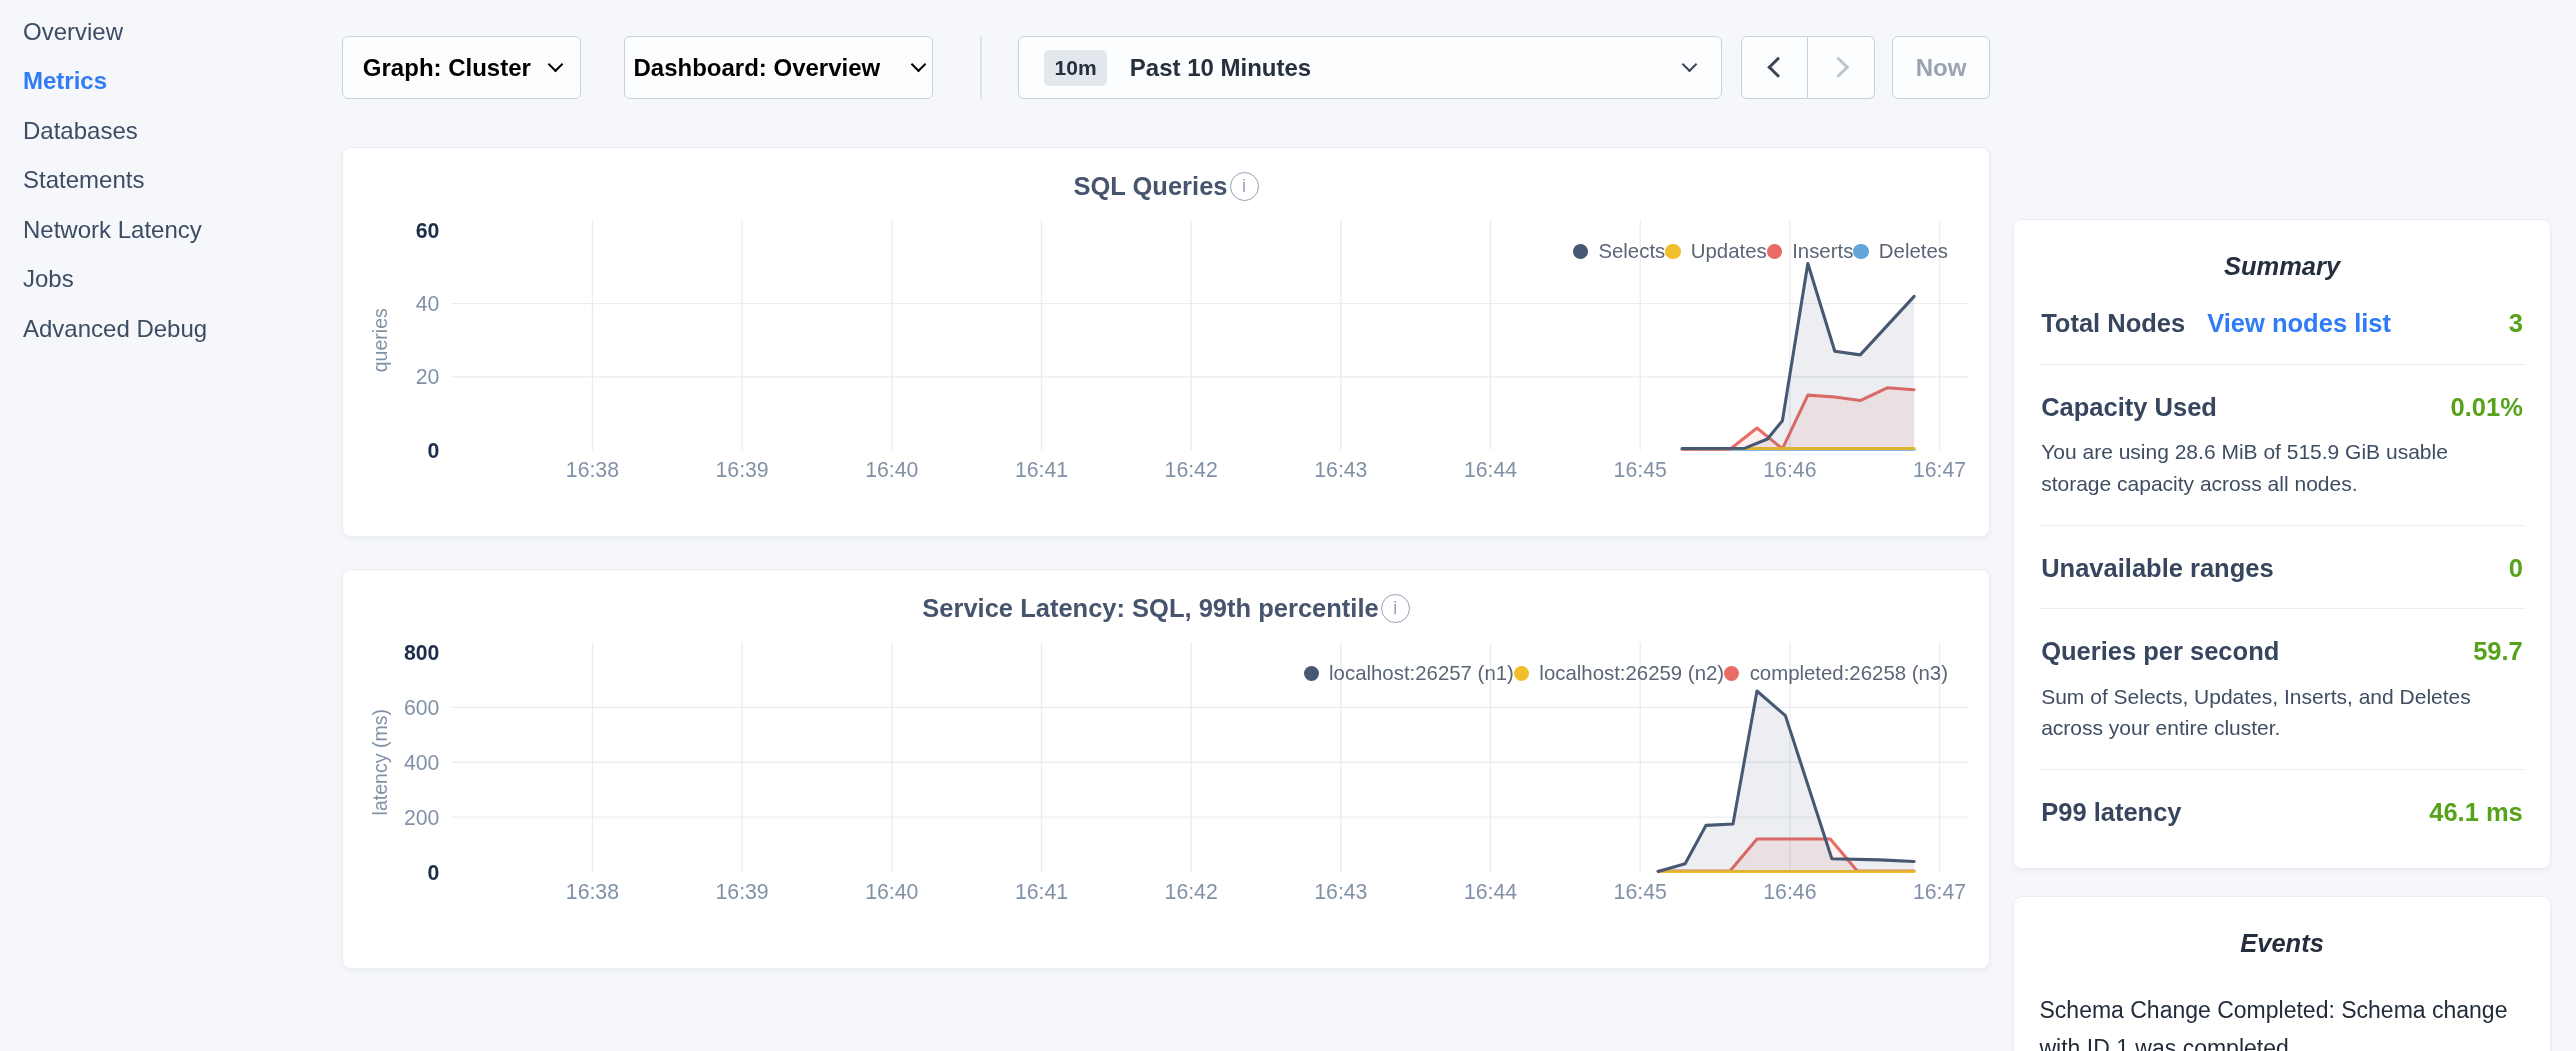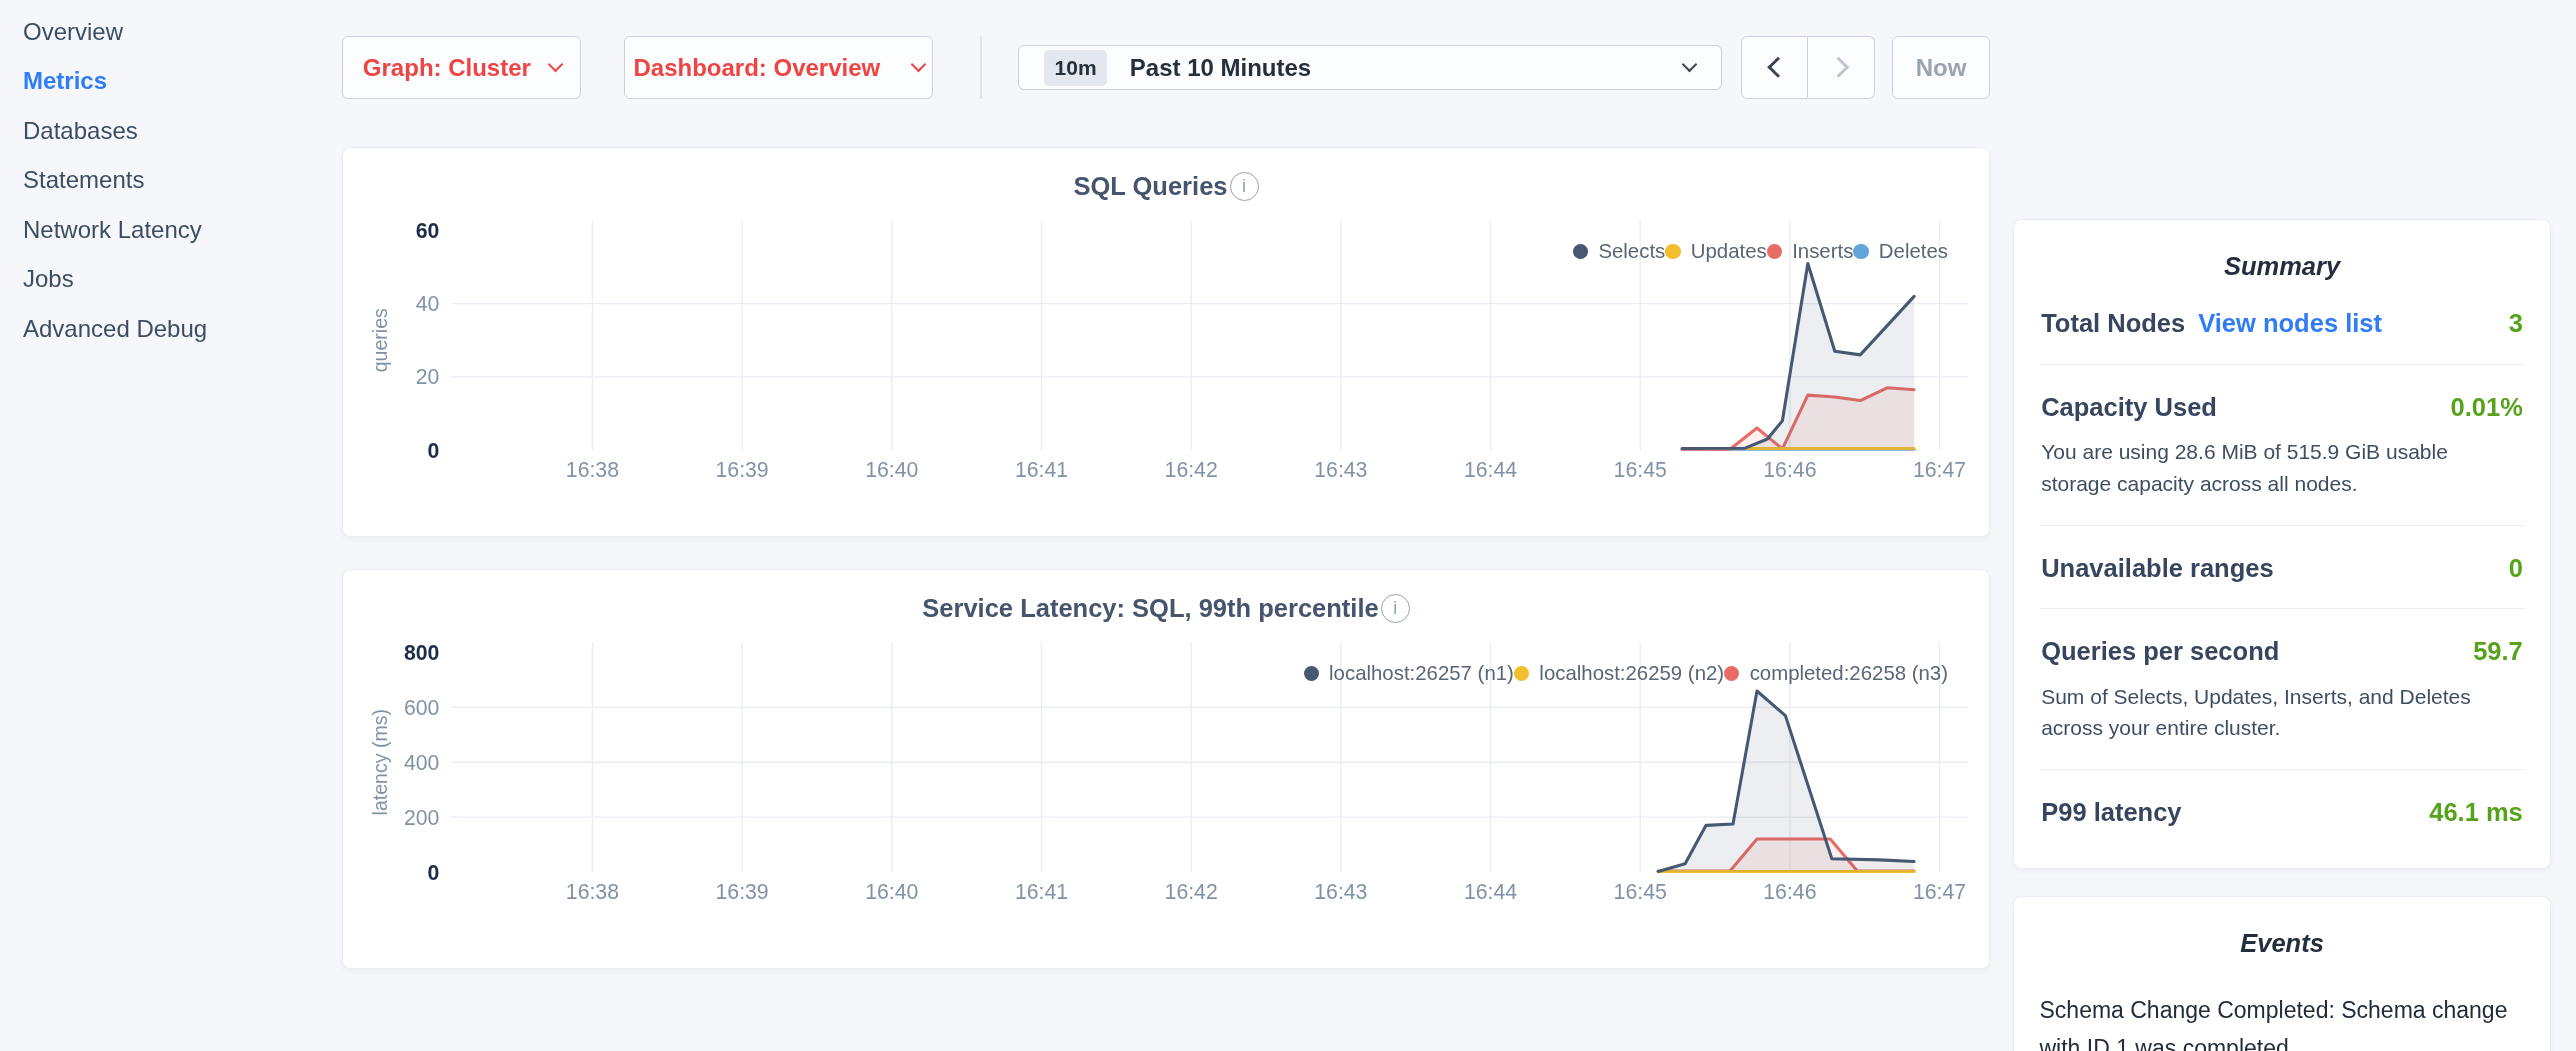--- a/index.html
+++ b/index.html
@@ -15,25 +15,25 @@
   .sidebar { position:absolute; left:0; top:0; width:298px; height:100%;
     padding:18.7px 0 0 23px; display:flex; flex-direction:column; gap:24px; }
   .nav-item { font-size:24px; color:#3c4d63; cursor:pointer; line-height:25.5px; }
   .nav-item.active { color:#2f7cf6; font-weight:700; }
   
   .main { position:absolute; left:342px; top:0; width:1648px; }
   .page-title { margin-top:26px; font-size:37px; font-weight:700; color:#20262e; }
   .controls { margin-top:36px; display:flex; align-items:center; height:63px; }
   .btnish { background:#fcfdfe; border:0.9px solid #c9d1dd; border-radius:6px; }
   .dd { height:63px; display:flex; align-items:center; justify-content:center; gap:18.7px;
-        font-size:24px; font-weight:700; color:#ef4444; cursor:pointer; }
+        font-size:24px; font-weight:700; color:#000000; cursor:pointer; }
   .dd-graph { width:245px; }
   .dd-dash  { width:316px; margin-left:43px;gap:33px; }
   .vdiv { width:1.7px; height:63px; background:#dfe4eb; margin-left:47px; margin-right:36px; }
-  .timebox { width:719px; height:45px; display:flex; align-items:center; padding:0 25.5px; cursor:pointer; }
+  .timebox { width:719px; height:63px; display:flex; align-items:center; padding:0 25.5px; cursor:pointer; }
   .badge { background:#e3e8ef; border-radius:5.1px; padding:6px 10.2px; font-size:21px; font-weight:700; color:#26303c; }
   .timelabel { margin-left:23px; font-size:24px; font-weight:700; color:#26303c; }
   .chev { width:11px; height:11px; border-right:2.6px solid currentColor; border-bottom:2.6px solid currentColor;
           transform:rotate(45deg); margin-top:-5.1px; }
   .timebox .chev { margin-left:auto; color:#3b4455; }
   .arrows { display:flex; margin-left:19.6px; }
   .arrow-btn { width:67px; height:63px; display:flex; align-items:center; justify-content:center;
                background:#fcfdfe; border:0.9px solid #c9d1dd; cursor:pointer; }
   .arrow-prev { border-radius:6px 0 0 6px; color:#3b4455; }
   .arrow-next { border-radius:0 6px 6px 0; border-left:0; color:#bdc4d0; }
@@ -58,21 +58,21 @@
   .dot { width:15.3px; height:15.3px; border-radius:50%; }
   svg.chart { display:block; margin:8.5px auto 0; }
   
   .right { position:absolute; left:2013px; top:219px; width:538px; }
   .sum-card { padding:0 25.5px 20.4px; }
   .panel-title { text-align:center; font-size:25.5px; font-weight:700; color:#242e3c; margin-top:32px;font-style:italic; }
   .sum-row { padding:28px 1.7px 25.5px; border-bottom:0.9px solid #eaeef3; }
   .sum-row:last-child { border-bottom:0; padding-bottom:20.4px; }
   .sum-head { display:flex; align-items:baseline; }
   .sum-label { font-size:25.5px; font-weight:700; color:#37465e; }
-  .sum-link { font-size:25.5px; font-weight:700; color:#2f7cf6; margin-left:13px; cursor:pointer; }
+  .sum-link { font-size:25.5px; font-weight:700; color:#2f7cf6; margin-left:22px; cursor:pointer; }
   .sum-value { margin-left:auto; font-size:25.5px; font-weight:700; color:#56a31b; white-space:nowrap; }
   .sum-sub { margin-top:14.5px; font-size:21px; color:#3f4d63; line-height:1.5; max-width:463px; }
   .events-card { margin-top:27px; padding:0 25.5px; height:366px; }
   .event-msg { margin-top:34px; font-size:23px; color:#222c3a; line-height:1.65; }
 </style>
 </head>
 <body>
 
 <nav class="sidebar">
   <div class="nav-item">Overview</div>

